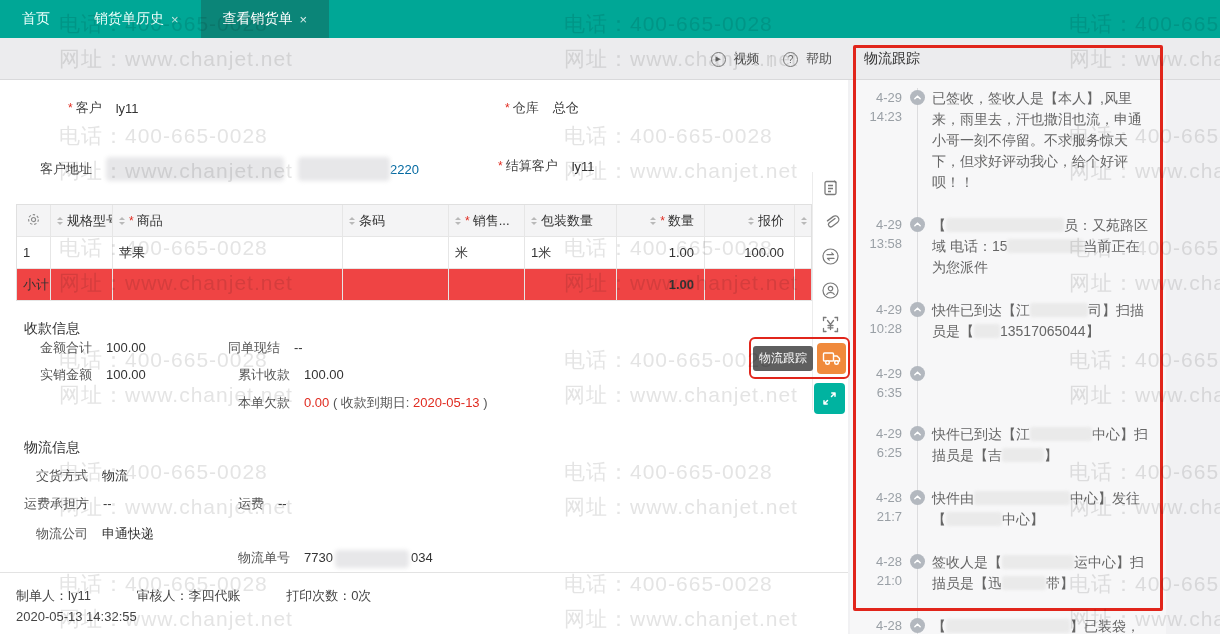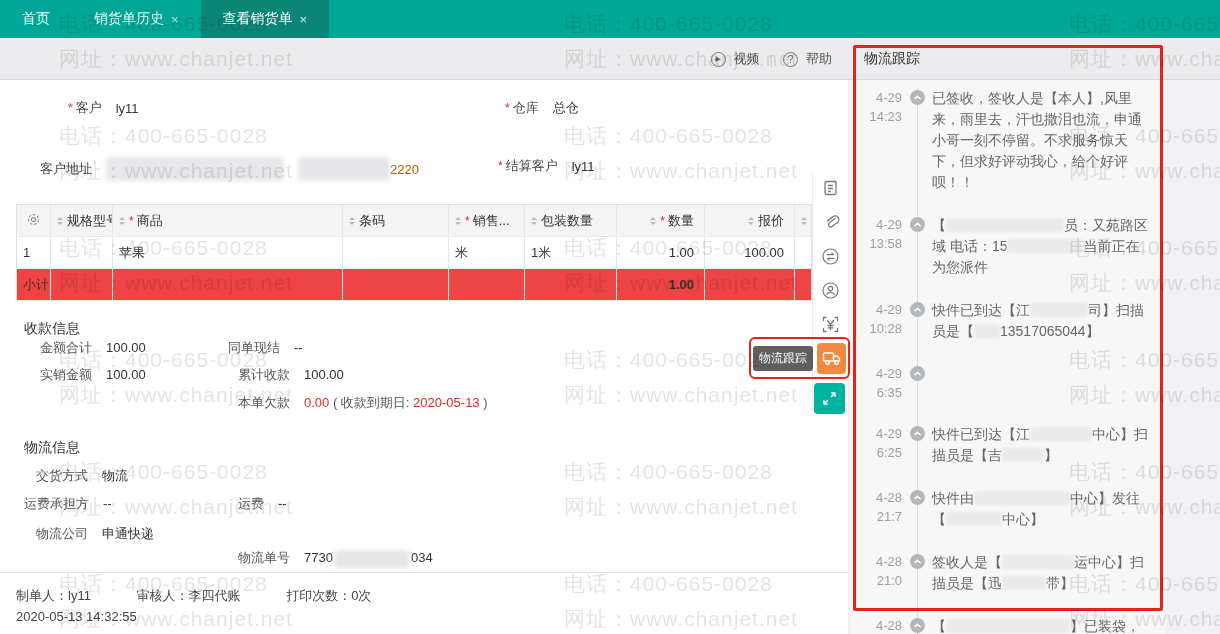--- a/index.html
+++ b/index.html
@@ -124,21 +124,21 @@
   </div>
   <div class="frow" style="left:505px; top:18px;">
     <span class="req">*</span>
     <span>仓库</span>
     <span class="fval">总仓</span>
   </div>
   <div class="frow" style="left:40px; top:76px;">
     <span>客户地址</span>
     <span class="blur-big" style="width:178px; margin-left:14px;"></span>
     <span class="blur-big" style="width:92px; margin-left:14px;"></span>
-    <span style="color:#a16207;">2220</span>
+    <span style="color:#0369a1;">2220</span>
   </div>
   <div class="frow" style="left:498px; top:76px;">
     <span class="req">*</span>
     <span>结算客户</span>
     <span class="fval">ly11</span>
   </div>
 
   <div id="grid">
       <div class="g-row head">
         <div class="g-cell c" style="width: 34px; flex: 0 0 34px;">

